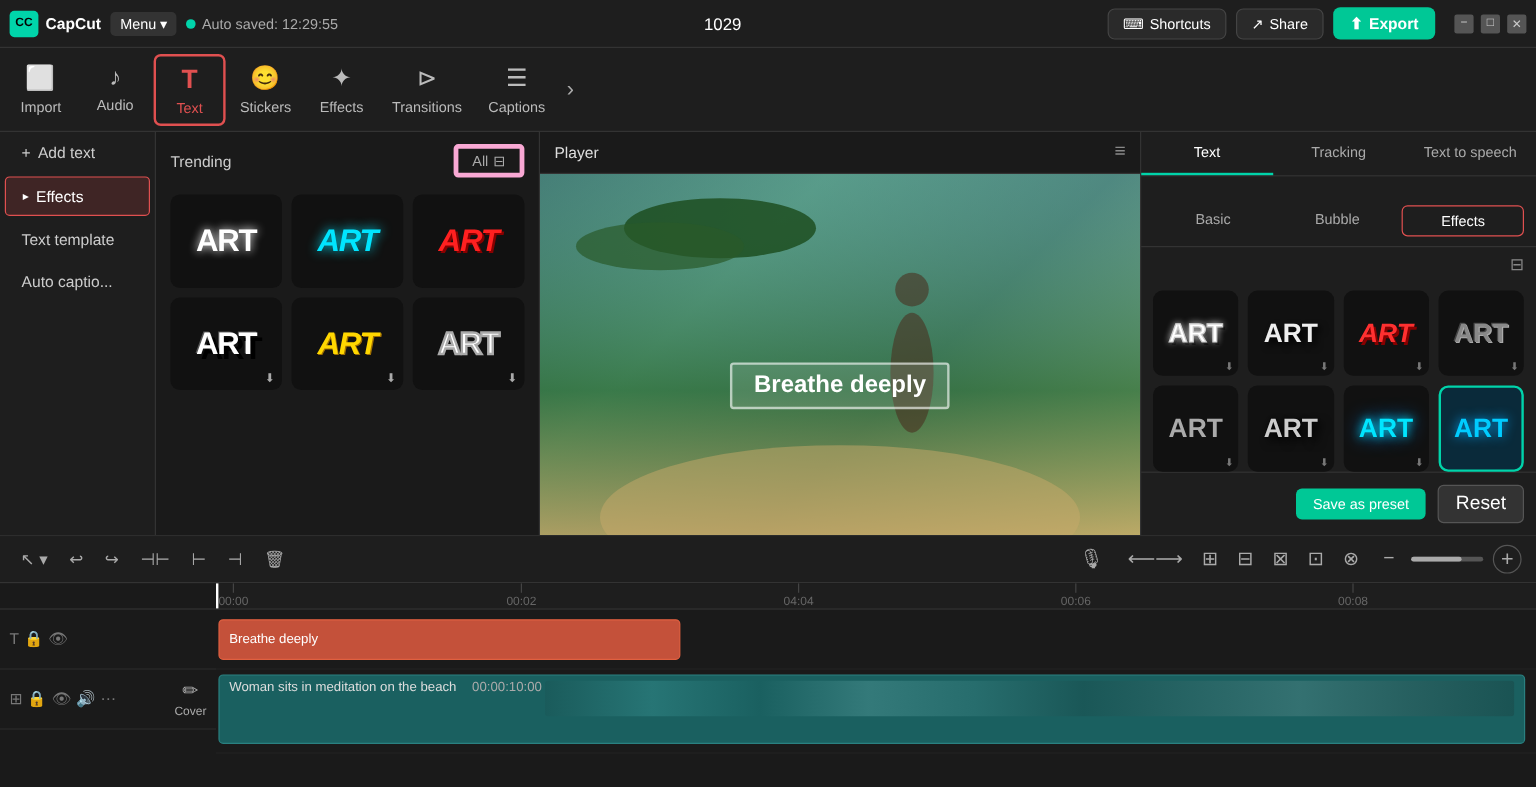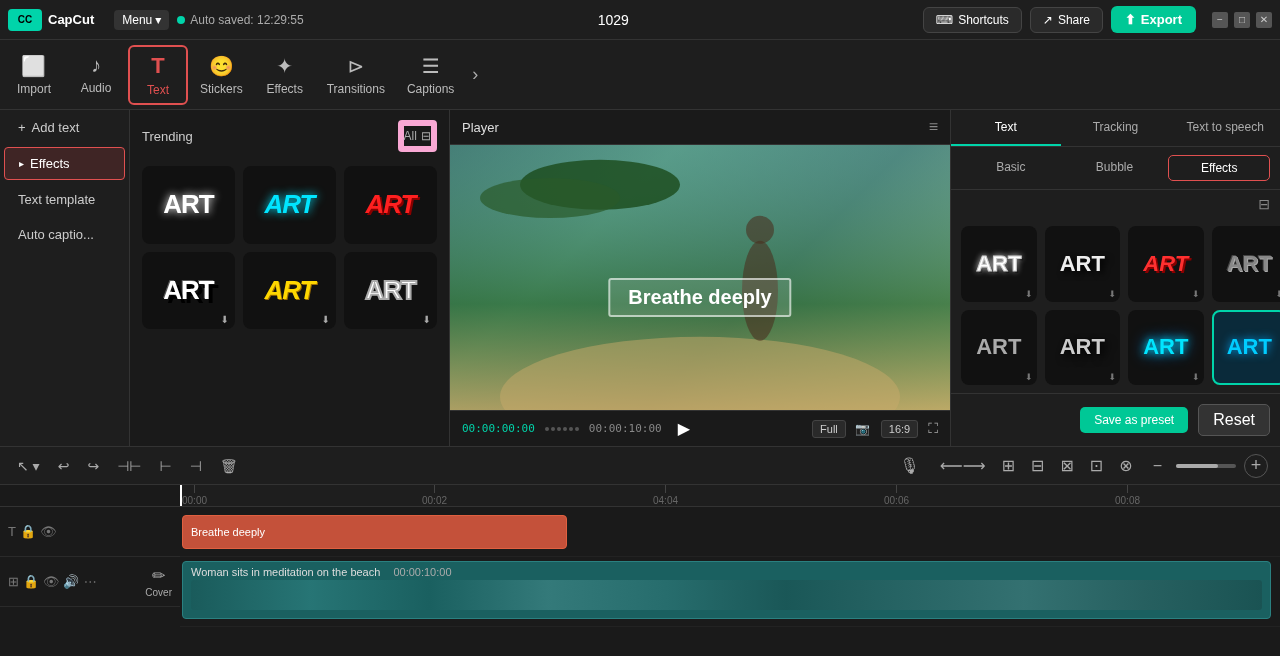--- a/index.html
+++ b/index.html
@@ -1,22 +1,22 @@
 <!DOCTYPE html>
 <html><head>
   <meta charset="utf-8">
   <style>
     * { box-sizing: border-box; margin: 0; padding: 0; }
     body { background: #1a1a1a; color: #fff; font-family: 'Segoe UI', Arial, sans-serif; font-size: 13px; width: 1280px; height: 656px; overflow: hidden; display: flex; flex-direction: column; }
 
     
     .top-bar { display: flex; align-items: center; background: #1e1e1e; height: 40px; padding: 0 8px; gap: 8px; border-bottom: 1px solid #333; flex-shrink: 0; }
     .logo { display: flex; align-items: center; gap: 6px; font-weight: bold; font-size: 13px; color: #fff; }
-    .logo-icon { width: 34px; height: 22px; background: #00d4aa; border-radius: 4px; display: flex; align-items: center; justify-content: center; font-size: 10px; font-weight: bold; color: #000; }
-    .menu-btn { background: #333; border: none; color: #fff; padding: 3px 8px; border-radius: 4px; cursor: pointer; font-size: 12px; display: flex; align-items: center; gap: 3px; margin-left: 12px; }
+    .logo-icon { width: 24px; height: 22px; background: #00d4aa; border-radius: 4px; display: flex; align-items: center; justify-content: center; font-size: 10px; font-weight: bold; color: #000; }
+    .menu-btn { background: #333; border: none; color: #fff; padding: 3px 8px; border-radius: 4px; cursor: pointer; font-size: 12px; display: flex; align-items: center; gap: 3px; }
     .autosave { display: flex; align-items: center; gap: 5px; font-size: 12px; color: #aaa; }
     .autosave-dot { width: 8px; height: 8px; background: #00d4aa; border-radius: 50%; }
     .spacer { flex: 1; }
     .project-id { font-size: 14px; color: #fff; font-weight: 500; }
     .top-right-btns { display: flex; align-items: center; gap: 8px; }
     .shortcuts-btn { background: #2a2a2a; border: 1px solid #444; color: #fff; padding: 5px 12px; border-radius: 6px; cursor: pointer; font-size: 12px; display: flex; align-items: center; gap: 5px; }
     .share-btn { background: #2a2a2a; border: 1px solid #444; color: #fff; padding: 5px 12px; border-radius: 6px; cursor: pointer; font-size: 12px; display: flex; align-items: center; gap: 5px; }
     .export-btn { background: #00c896; border: none; color: #fff; padding: 6px 14px; border-radius: 6px; cursor: pointer; font-size: 13px; font-weight: 600; display: flex; align-items: center; gap: 5px; }
     .win-controls { display: flex; align-items: center; gap: 6px; margin-left: 8px; }
     .win-btn { width: 16px; height: 16px; border: none; background: #555; border-radius: 2px; cursor: pointer; font-size: 10px; color: #ccc; display: flex; align-items: center; justify-content: center; }
@@ -35,21 +35,21 @@
     
     .left-panel { width: 130px; background: #1e1e1e; border-right: 1px solid #333; display: flex; flex-direction: column; flex-shrink: 0; }
     .left-panel-item { padding: 8px 14px; cursor: pointer; font-size: 13px; color: #ccc; display: flex; align-items: center; gap: 6px; border-radius: 4px; margin: 2px 4px; }
     .left-panel-item.active { background: rgba(255,80,80,0.15); color: #fff; border: 1.5px solid #e05050; }
     .left-panel-item .arrow { font-size: 10px; }
 
     
     .center-panel { width: 320px; background: #1a1a1a; border-right: 1px solid #333; display: flex; flex-direction: column; flex-shrink: 0; }
     .center-panel-header { display: flex; align-items: center; justify-content: space-between; padding: 10px 12px 6px; }
     .center-panel-title { font-size: 13px; color: #ccc; font-weight: 500; }
-    .all-filter { display: flex; align-items: center; gap: 4px; font-size: 12px; color: #aaa; cursor: pointer; padding: 3px 0; border: 6px solid #f9a8d4; border-radius: 4px; }
+    .all-filter { display: flex; align-items: center; gap: 4px; font-size: 12px; color: #aaa; cursor: pointer; padding: 3px 12px; border: 4px solid #f9a8d4; border-radius: 4px; }
     .effects-grid { display: grid; grid-template-columns: repeat(3, 1fr); gap: 8px; padding: 8px 12px; overflow-y: auto; }
     .effect-card { background: #111; border-radius: 8px; overflow: hidden; cursor: pointer; aspect-ratio: 1.2; display: flex; align-items: center; justify-content: center; position: relative; }
     .effect-card .art-text { font-size: 26px; font-weight: 900; letter-spacing: -1px; }
     .effect-card .dl-icon { position: absolute; bottom: 4px; right: 6px; font-size: 10px; color: #aaa; }
     
     .eff-white { color: #fff; text-shadow: 0 0 8px #fff; }
     .eff-cyan { color: #00e5ff; text-shadow: 0 0 10px #00e5ff; font-style: italic; }
     .eff-red { color: #ff2020; font-style: italic; text-shadow: 2px 2px 0 #880000; }
     .eff-shadow { color: #fff; text-shadow: 4px 4px 0 #000, -1px -1px 0 #555; }
     .eff-gold { color: #ffd700; font-style: italic; text-shadow: 1px 1px 0 #a07000; }
@@ -71,21 +71,21 @@
     .play-btn { background: none; border: none; color: #fff; font-size: 16px; cursor: pointer; padding: 0 6px; }
     .ctrl-spacer { flex: 1; }
     .ctrl-badge { background: #2a2a2a; border: 1px solid #444; color: #ccc; padding: 2px 7px; border-radius: 3px; font-size: 11px; cursor: pointer; }
 
     
     .right-panel { width: 330px; background: #1e1e1e; border-left: 1px solid #333; display: flex; flex-direction: column; flex-shrink: 0; }
     .right-tabs { display: flex; border-bottom: 1px solid #333; }
     .right-tab { flex: 1; text-align: center; padding: 10px 4px; font-size: 12px; color: #aaa; cursor: pointer; border-bottom: 2px solid transparent; }
     .right-tab.active { color: #fff; border-bottom: 2px solid #00d4aa; }
     .right-sub-tabs { display: flex; padding: 8px 10px; gap: 4px; border-bottom: 1px solid #333; }
-    .right-sub-tab { flex: 1; text-align: center; padding: 5px 4px; font-size: 12px; color: #aaa; cursor: pointer; border-radius: 5px; }
+    .right-sub-tab { flex: 1; text-align: center; padding: 5px 4px; font-size: 12px; color: #aaa; cursor: pointer; border-radius: 5px; margin-top: 16px; }
     .right-sub-tab.active { color: #fff; border: 1.5px solid #00d4aa; }
     .right-filter-row { display: flex; align-items: center; justify-content: flex-end; padding: 6px 10px; }
     .right-effects-grid { display: grid; grid-template-columns: repeat(4, 1fr); gap: 8px; padding: 8px 10px; overflow-y: auto; flex: 1; }
     .right-effect-card { background: #111; border-radius: 8px; aspect-ratio: 1; display: flex; align-items: center; justify-content: center; cursor: pointer; position: relative; }
     .right-effect-card.selected { border: 2px solid #00d4aa; }
     .right-effect-card .art-sm { font-size: 22px; font-weight: 900; }
     .right-effect-card .dl-sm { position: absolute; bottom: 3px; right: 4px; font-size: 9px; color: #777; }
     .right-bottom { display: flex; align-items: center; justify-content: flex-end; gap: 10px; padding: 10px; border-top: 1px solid #333; }
     .save-preset-btn { background: #00c896; color: #fff; border: none; padding: 6px 14px; border-radius: 5px; font-size: 12px; cursor: pointer; }
     .reset-btn { background: #333; color: #fff; border: 1px solid #555; padding: 6px 14px; border-radius: 5px; font-size: 16px; cursor: pointer; }
@@ -263,38 +263,20 @@
           <ellipse cx="30%" cy="15%" rx="80" ry="25" fill="#1a4a1a" opacity="0.8" transform="rotate(-30 30% 15%)"></ellipse>
           <ellipse cx="20%" cy="20%" rx="70" ry="20" fill="#2a5a2a" opacity="0.7" transform="rotate(20 20% 20%)"></ellipse>
 
           <ellipse cx="50%" cy="95%" rx="200" ry="60" fill="#c8a96a" opacity="0.5"></ellipse>
 
           <ellipse cx="62%" cy="55%" rx="18" ry="50" fill="#4a3020" opacity="0.6"></ellipse>
           <circle cx="62%" cy="32%" r="14" fill="#4a3020" opacity="0.6"></circle>
         </svg>
         <div class="video-overlay-text">Breathe deeply</div>
       </div>
-    </div>
-    <div class="player-controls">
-      <span class="time-current">00:00:00:00</span>
-      <div class="timeline-dots">
-        <div class="timeline-dot"></div>
-          <div class="timeline-dot"></div>
-          <div class="timeline-dot"></div>
-        <div class="timeline-dot"></div>
-          <div class="timeline-dot"></div>
-          <div class="timeline-dot"></div>
-      </div>
-      <span class="time-total">00:00:10:00</span>
-      <button class="play-btn">▶</button>
-      <div class="ctrl-spacer"></div>
-      <div class="ctrl-badge">Full</div>
-      <button style="background:none;border:none;color:#aaa;cursor:pointer;font-size:12px;">📷</button>
-      <div class="ctrl-badge">16:9</div>
-      <button style="background:none;border:none;color:#aaa;cursor:pointer;font-size:14px;">⛶</button>
     </div>
   </div>
 
   <div class="right-panel">
     <div class="right-tabs">
       <div class="right-tab active">Text</div>
       <div class="right-tab">Tracking</div>
       <div class="right-tab">Text to speech</div>
     </div>
     <div class="right-sub-tabs">
@@ -427,21 +409,21 @@
         </div>
       </div>
 
       <div class="track-row">
         <div class="track-clip clip-text" style="left:2px;width:35%;">
           <span>Breathe deeply</span>
         </div>
       </div>
 
       <div class="track-row" style="height:70px;">
-        <div class="track-clip clip-video" style="left:2px;width:99%;height:58px;top:4px;flex-direction:column;align-items:flex-start;padding:4px 8px;gap:2px;">
+        <div class="track-clip clip-video" style="left:2px;width:99%;height:58px;top:4px;flex-direction:row;align-items:flex-start;padding:4px 8px;gap:2px;">
           <span style="font-size:11px;color:#ddd;z-index:2;white-space:nowrap;">
             <span>Woman sits in meditation on the beach</span>
             <span style="margin-left:10px;color:#aaa;">00:00:10:00</span>
           </span>
           <div style="display:flex;gap:1px;overflow:hidden;width:100%;height:30px;">
 
             <div style="flex:1;background:linear-gradient(90deg,#1a5a5a,#2a7a7a,#1a6060,#3a8080,#2a7070,#1a5555,#2a6565,#3a7575,#2a6060,#1a5050);border-radius:3px;opacity:0.8;"></div>
           </div>
         </div>
       </div>

